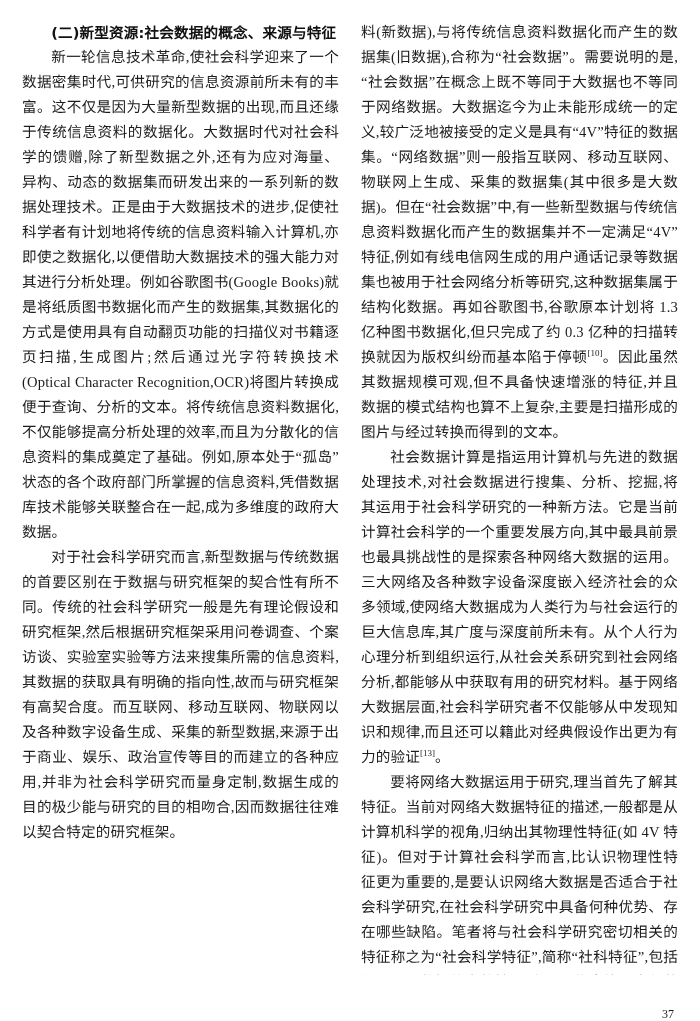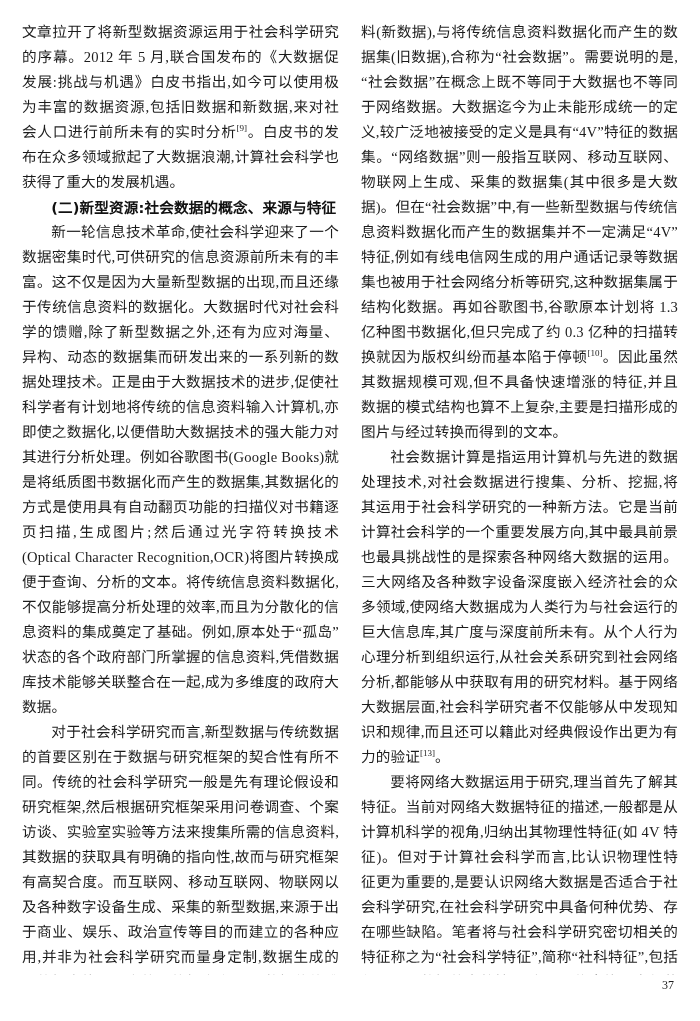--- a/index.html
+++ b/index.html
@@ -64,42 +64,41 @@
     font-weight: bold;
     text-indent: 2em;
     text-align: left;
     letter-spacing: 0.01em;
     color: #111111;
     font-family: "DejaVu Sans", "Liberation Sans", sans-serif;
   }
   .page-number {
     position: absolute;
     right: 26px;
-    bottom: 30px;
+    bottom: 1px;
     font-size: 12px;
     line-height: 1;
     color: #1c1c1c;
     font-family: "Liberation Serif", "DejaVu Serif", serif;
   }
   sup.ref {
     font-size: 0.62em;
     vertical-align: super;
     line-height: 0;
     letter-spacing: 0;
   }
 </style>
 </head>
 <body>
 
 <div class="page">
 
   <div class="columns">
 
     <div class="col col-left">
-      <p class="para cont">文章拉开了将新型数据资源运用于社会科学研究的序幕。2012 年 5 月,联合国发布的《大数据促发展:挑战与机遇》白皮书指出,如今可以使用极为丰富的数据资源,包括旧数据和新数据,来对社会人口进行前所未有的实时分析<sup class="ref">[9]</sup>。白皮书的发布在众多领域掀起了大数据浪潮,计算社会科学也获得了重大的发展机遇。</p>
 
       <p class="heading">(二)新型资源:社会数据的概念、来源与特征</p>
 
       <p class="para">新一轮信息技术革命,使社会科学迎来了一个数据密集时代,可供研究的信息资源前所未有的丰富。这不仅是因为大量新型数据的出现,而且还缘于传统信息资料的数据化。大数据时代对社会科学的馈赠,除了新型数据之外,还有为应对海量、异构、动态的数据集而研发出来的一系列新的数据处理技术。正是由于大数据技术的进步,促使社科学者有计划地将传统的信息资料输入计算机,亦即使之数据化,以便借助大数据技术的强大能力对其进行分析处理。例如谷歌图书(Google Books)就是将纸质图书数据化而产生的数据集,其数据化的方式是使用具有自动翻页功能的扫描仪对书籍逐页扫描,生成图片;然后通过光字符转换技术(Optical Character Recognition,OCR)将图片转换成便于查询、分析的文本。将传统信息资料数据化,不仅能够提高分析处理的效率,而且为分散化的信息资料的集成奠定了基础。例如,原本处于“孤岛”状态的各个政府部门所掌握的信息资料,凭借数据库技术能够关联整合在一起,成为多维度的政府大数据。</p>
 
       <p class="para">对于社会科学研究而言,新型数据与传统数据的首要区别在于数据与研究框架的契合性有所不同。传统的社会科学研究一般是先有理论假设和研究框架,然后根据研究框架采用问卷调查、个案访谈、实验室实验等方法来搜集所需的信息资料,其数据的获取具有明确的指向性,故而与研究框架有高契合度。而互联网、移动互联网、物联网以及各种数字设备生成、采集的新型数据,来源于出于商业、娱乐、政治宣传等目的而建立的各种应用,并非为社会科学研究而量身定制,数据生成的目的极少能与研究的目的相吻合,因而数据往往难以契合特定的研究框架。</p>
 
     </div>
 
     <div class="col col-right">

